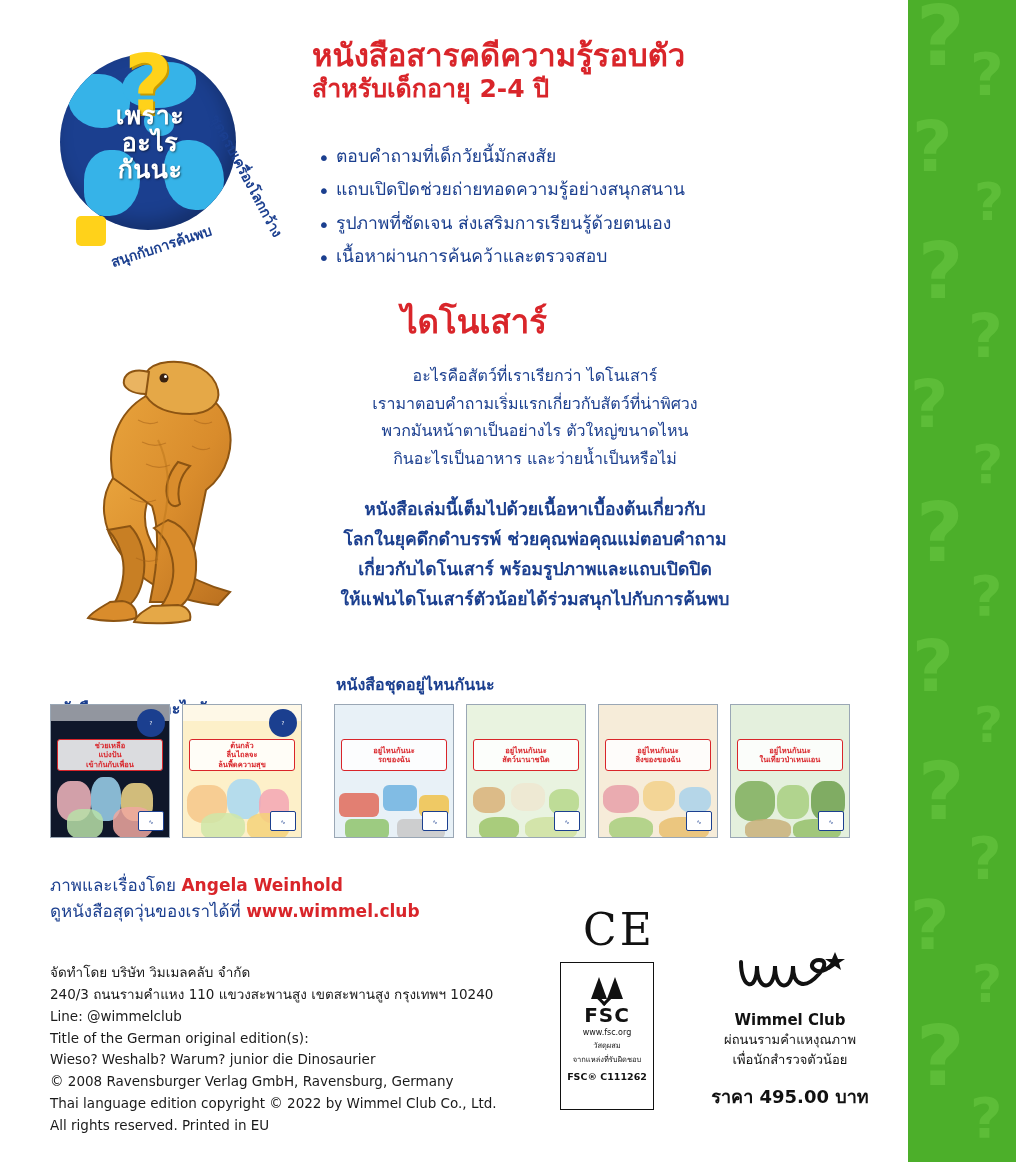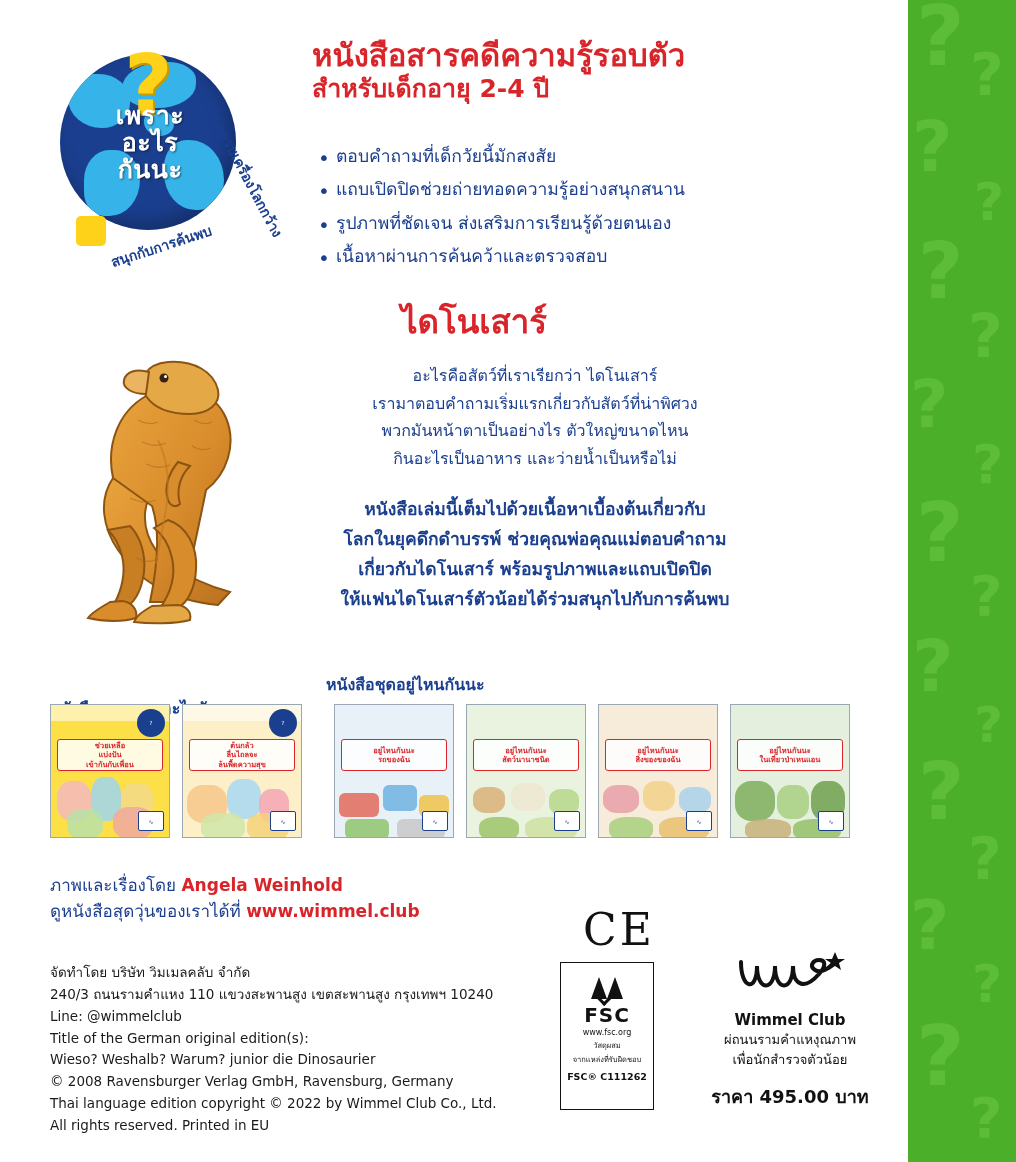--- a/index.html
+++ b/index.html
@@ -101,21 +101,21 @@
 
   
   #body-copy { position: absolute; left: 280px; top: 362px; width: 510px; text-align: center; }
   .para1 { font-size: 16px; color: #1b3f8f; line-height: 1.72; }
   .para2 { font-size: 17.5px; color: #1b3f8f; line-height: 1.72; font-weight: bold; margin-top: 22px; }
 
   
   #series { position: absolute; left: 50px; top: 672px; width: 820px; }
   .series-head { font-size: 16px; color: #1b3f8f; font-weight: bold; margin-bottom: 8px; }
   #series-a-head { position: absolute; left: 0; top: 0; margin-top: 24px; }
-  #series-b-head { position: absolute; left: 276px; top: 0; }
+  #series-b-head { position: absolute; left: 286px; top: 0; }
   .covers { position: absolute; top: 32px; display: flex; gap: 12px; }
   #covers-a { left: 0; }
   #covers-b { left: 284px; }
   .cover {
     width: 120px; height: 134px;
     border: 1px solid #9aa7b5;
     position: relative; overflow: hidden;
     background: #dfeef7;
   }
   .cover .band {
@@ -287,21 +287,21 @@
 โลกในยุคดึกดำบรรพ์ ช่วยคุณพ่อคุณแม่ตอบคำถาม
 เกี่ยวกับไดโนเสาร์ พร้อมรูปภาพและแถบเปิดปิด
 ให้แฟนไดโนเสาร์ตัวน้อยได้ร่วมสนุกไปกับการค้นพบ</div>
   </div>
 
   <div id="series">
     <div class="series-head" id="series-a-head">หนังสือชุดเพราะอะไรกันนะ</div>
     <div class="series-head" id="series-b-head">หนังสือชุดอยู่ไหนกันนะ</div>
 
     <div class="covers" id="covers-a">
-      <div class="cover" style="background:#fde047">
+      <div class="cover" style="background:#0f172a">
         <div class="topbar"></div>
         <div class="badge">?</div>
         <div class="band" style="white-space:pre-line">ช่วยเหลือ
 แบ่งปัน
 เข้ากันกับเพื่อน</div>
         <div class="scene">
           <span class="blob" style="left:6px;top:6px;width:34px;height:40px;background:#f4b8c0"></span>
           <span class="blob" style="left:40px;top:2px;width:30px;height:44px;background:#9ed5f0"></span>
           <span class="blob" style="left:70px;top:8px;width:32px;height:38px;background:#f3d98a"></span>
           <span class="blob" style="left:16px;top:34px;width:36px;height:30px;background:#b9e0a8"></span>

